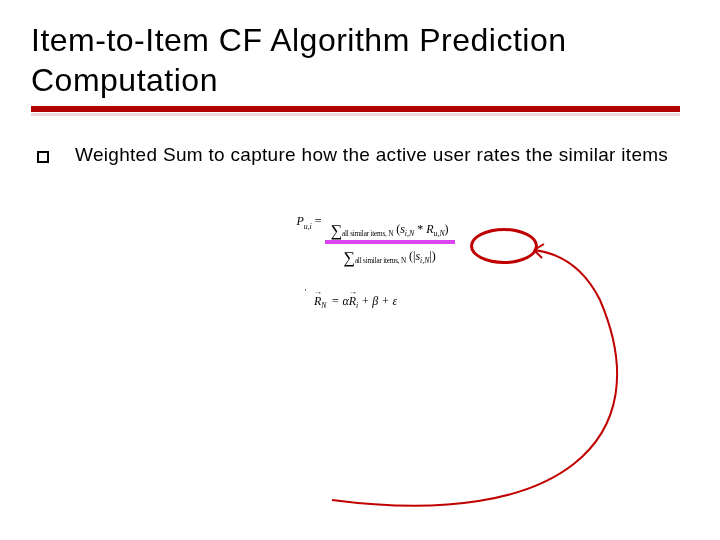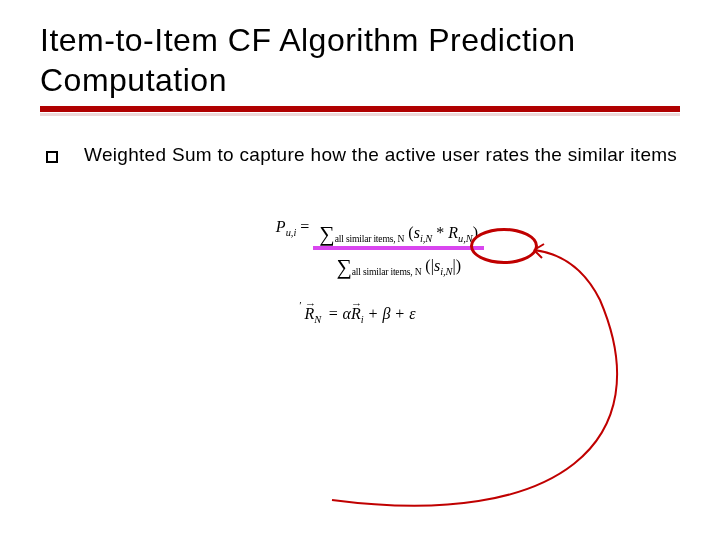--- a/index.html
+++ b/index.html
@@ -10,21 +10,21 @@
     background: #fff;
     font-family: Arial, Helvetica, sans-serif;
     color: #000;
     overflow: hidden;
   }
   .slide {
     position: relative;
     width: 720px;
     height: 530px;
     box-sizing: border-box;
-    padding: 20px 40px 30px 40px;
+    padding: 20px 40px 30px 31px;
   }
   .title {
     font-size: 32px;
     line-height: 1.25;
     font-weight: 400;
     letter-spacing: 0.5px;
     margin-bottom: 6px;
   }
   .rule-wrap {
     position: relative;
@@ -63,21 +63,21 @@
     left: 6px;
     top: 9px;
     width: 12px;
     height: 12px;
     border: 2px solid #000;
     background: #fff;
     box-sizing: border-box;
   }
   .formula {
     font-family: "Times New Roman", Times, serif;
-    font-size: 16px;
+    font-size: 12px;
     text-align: center;
     margin: 8px 0 28px 0;
     position: relative;
   }
   .frac {
     display: inline-block;
     vertical-align: middle;
     text-align: center;
   }
   .frac .num { display: block; padding: 0 6px 2px 6px; margin-top: 40px; }

